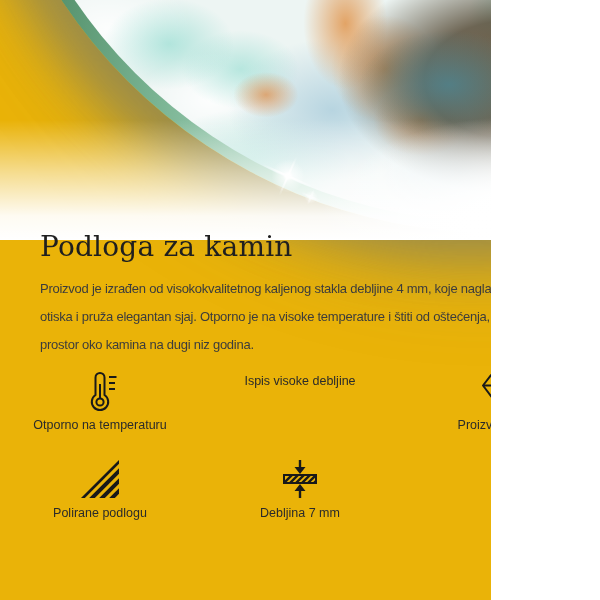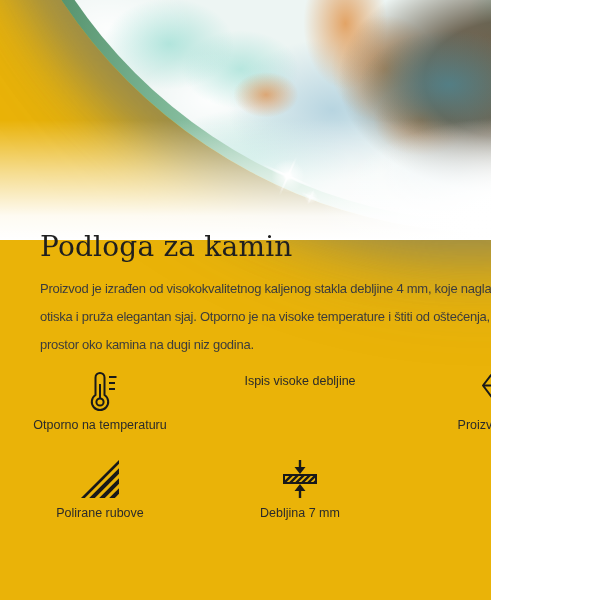--- a/index.html
+++ b/index.html
@@ -132,21 +132,21 @@
               </defs>
             <g clip-path="url(#clipTri)" stroke="#191919" stroke-width="4">
               <line x1="0" y1="45" x2="45" y2="0"></line>
               <line x1="10" y1="45" x2="45" y2="10"></line>
               <line x1="20" y1="45" x2="45" y2="20"></line>
               <line x1="30" y1="45" x2="45" y2="30"></line>
               <line x1="40" y1="45" x2="45" y2="40"></line>
             </g>
           </svg>
         </span>
-        <span class="flabel">Polirane rubove</span>
+        <span class="flabel">Polirane podlogu</span>
       </div>
 
       <div class="feature">
         <span class="ficon">
           <svg viewBox="0 0 44 44">
             <defs>
                 <clipPath id="clipBar">
                   <rect x="6" y="18" width="32" height="8"></rect>
                 </clipPath>
               </defs>

